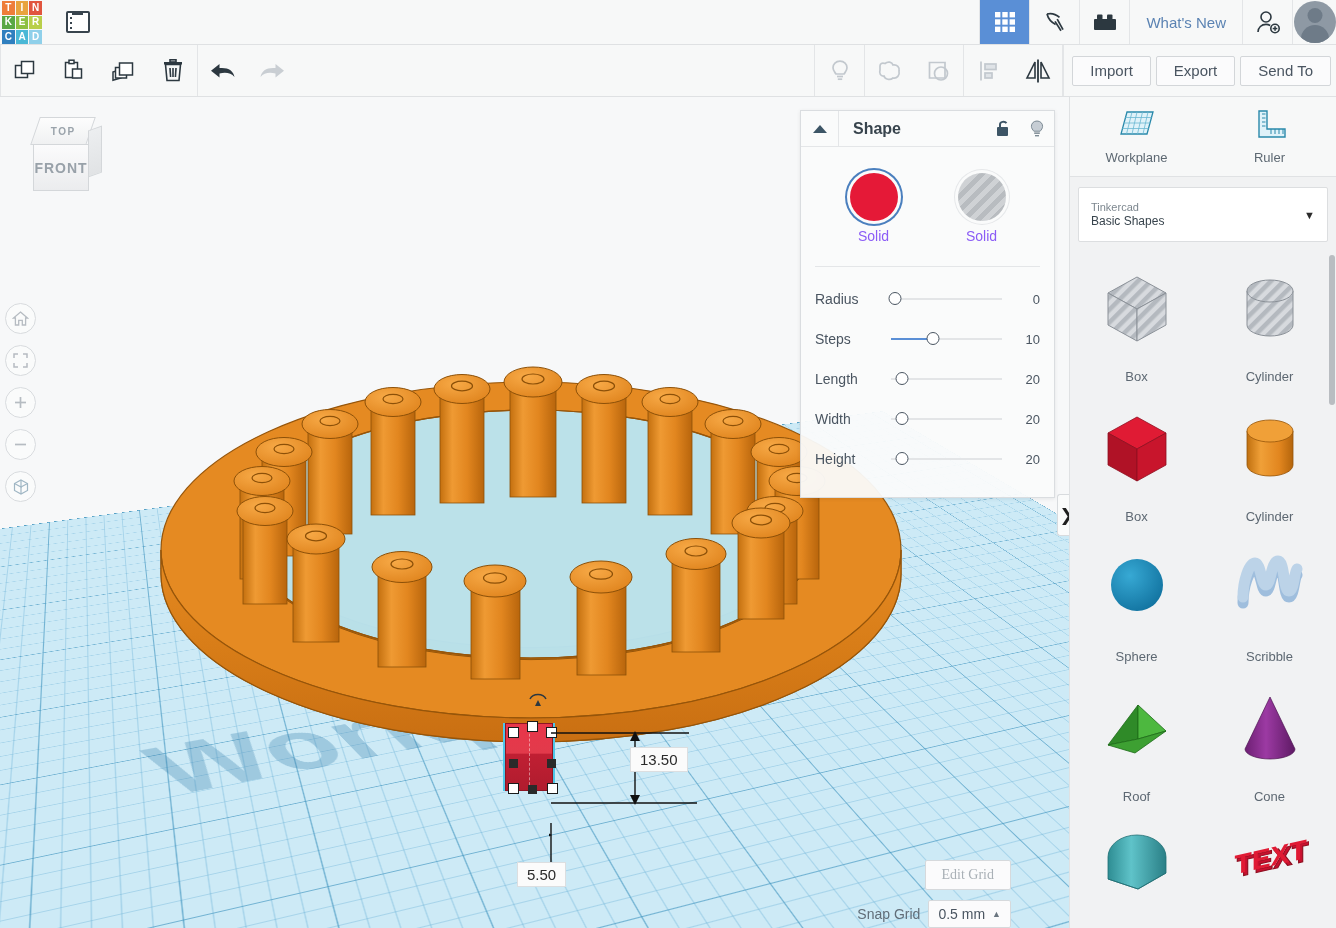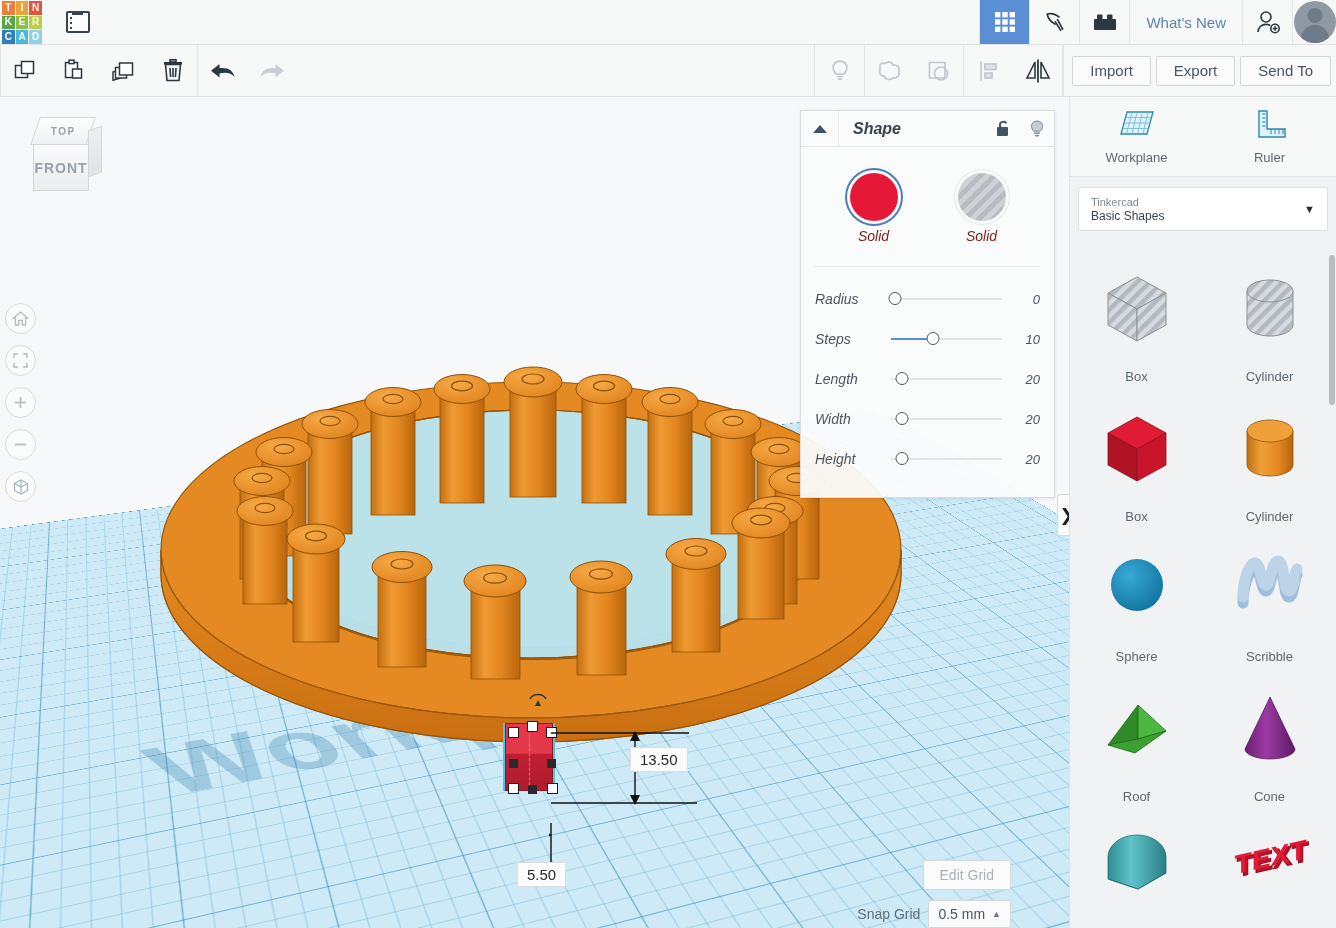--- a/index.html
+++ b/index.html
@@ -216,40 +216,39 @@
     font-family: "Liberation Sans", sans-serif;
   }
   #dim-v { left: 125px; top: 38px; }
   #dim-h { left: 12px; top: 153px; }
 
   
   #edit-grid-btn {
     position: absolute; right: 58px; bottom: 38px;
     padding: 6px 16px; background: #fbfbfc;
     border: 1px solid #d6d9dc; border-radius: 2px;
-    font-size: 14px; color: #a9b0b6; cursor: pointer;
+    font-size: 14px; color: #a9b0b6; cursor: pointer; font-family: Liberation Serif, serif;
   }
   #snap-row {
     position: absolute; right: 58px; bottom: 0px;
     display: flex; align-items: center; gap: 8px;
   }
   #snap-label { font-size: 14px; color: #616d78; }
   #snap-select {
     padding: 5px 9px; background: #fbfbfc; border: 1px solid #d6d9dc;
     border-radius: 2px; font-size: 14px; color: #4a5561; cursor: pointer;
     display: flex; align-items: center; gap: 7px;
   }
   #snap-select .caret { font-size: 9px; color: #6b7680; }
 
   
   #shape-panel {
     position: absolute; left: 800px; top: 110px; width: 255px; height: 388px;
     background: rgba(250,251,251,.95); border: 1px solid #dadde0;
     box-shadow: 0 1px 4px rgba(0,0,0,.08);
-    font-style: italic;
   }
   #sp-header {
     height: 36px; display: flex; align-items: center;
     border-bottom: 1px solid #e4e6e8;
   }
   #sp-collapse {
     width: 38px; height: 36px; display: flex; align-items: center;
     justify-content: center; border-right: 1px solid #e4e6e8; cursor: pointer;
   }
   #sp-title { flex: 1; padding-left: 14px; font-size: 16px; font-weight: bold;
@@ -262,21 +261,21 @@
   .mode-swatch {
     width: 48px; height: 48px; border-radius: 50%; margin: 0 auto 7px;
   }
   .mode-swatch.solid {
     background: #e51937; box-shadow: 0 0 0 3px #fafbfb, 0 0 0 5px #4a7fbe;
   }
   .mode-swatch.hole {
     background: repeating-linear-gradient(135deg, #cfd2d5 0 5px, #b8bcc0 5px 10px);
     box-shadow: 0 0 0 3px #fafbfb, 0 0 0 4px #e6e8ea;
   }
-  .mode-label { font-size: 14px; color: #7f1d1d; }
+  .mode-label { font-size: 14px; color: #8b5cf6; }
   #sp-divider { height: 1px; background: #e4e6e8; margin: 22px 14px 0; }
   #sliders { padding: 12px 0 0 0; }
   .slider-row {
     display: flex; align-items: center; height: 40px; padding: 0 14px;
   }
   .sl-label { width: 76px; font-size: 14px; color: #4a5561; }
   .sl-track-wrap { flex: 1; position: relative; height: 20px; }
   .sl-track {
     position: absolute; left: 0; right: 8px; top: 9px; height: 2px;
     background: #e3e5e7;
@@ -306,21 +305,21 @@
   #rp-tools {
     height: 80px; display: flex; border-bottom: 1px solid #e0e2e4;
     background: #f7f8f8;
   }
   .rp-tool {
     flex: 1; display: flex; flex-direction: column; align-items: center;
     justify-content: center; gap: 8px; cursor: pointer;
   }
   .rp-tool-label { font-size: 13px; color: #5d6872; }
   #rp-dropdown {
-    margin: 10px 8px; height: 44px; background: #fff;
+    margin: 10px 8px; height: 55px; background: #fff;
     border: 1px solid #dcdee0; border-radius: 2px;
     padding: 6px 12px; display: flex; flex-direction: column;
     justify-content: center; position: relative; cursor: pointer;
   }
   #rp-dd-sub { font-size: 11px; color: #7d878f; }
   #rp-dd-main { font-size: 12px; color: #38444d; margin-top: 1px; }
   #rp-dd-caret {
     position: absolute; right: 12px; top: 50%; transform: translateY(-50%);
     font-size: 11px; color: #2b2b2b;
   }

